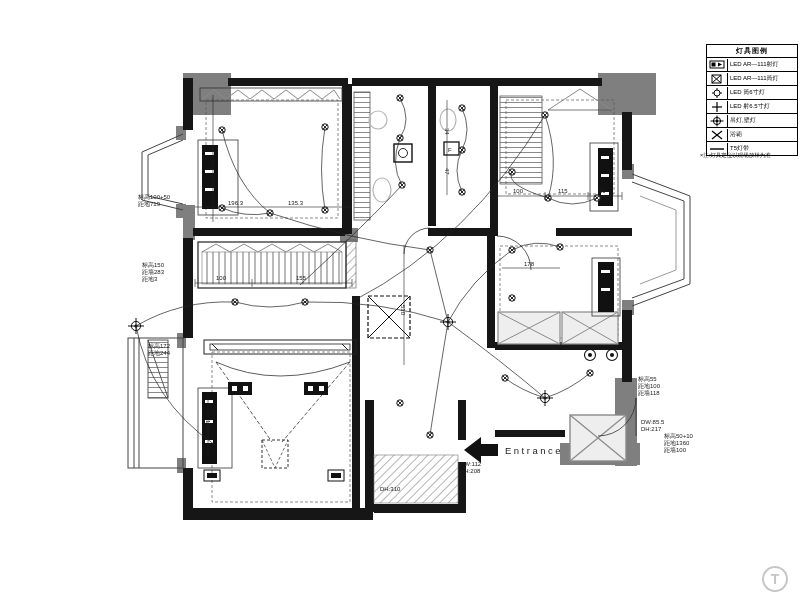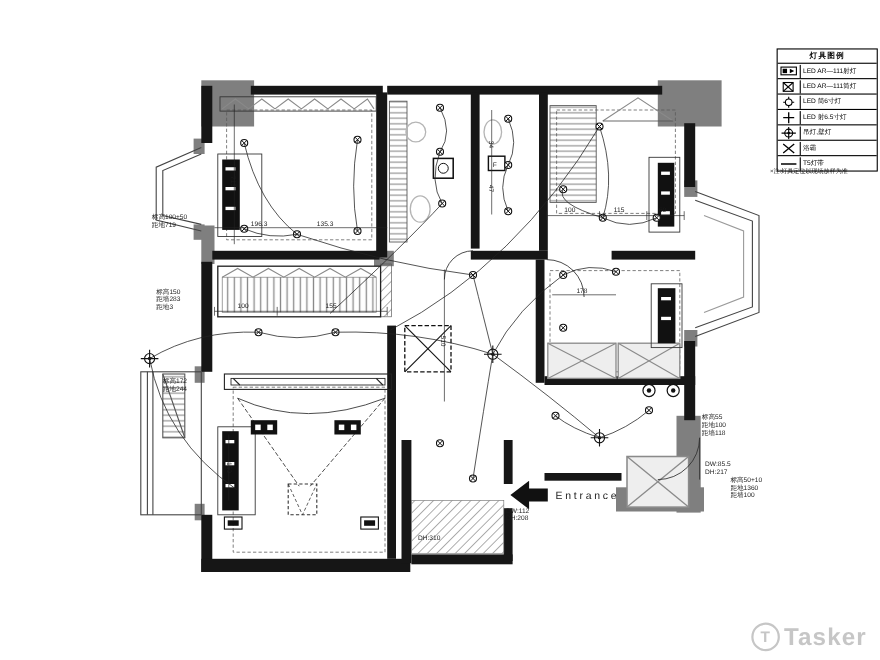--- a/index.html
+++ b/index.html
@@ -423,16 +423,15 @@
           </svg>
     </span>
     <span class="lb">T5灯带</span>
   </div>
 </div>
 <div id="legend-note">×注:灯具定位以现场放样为准</div>
 
 
 <div id="wm">
   <span class="logo">T</span>
-  <span class="txt">Tasker</span>
 </div>
 
 </div>
 
 </body></html>

